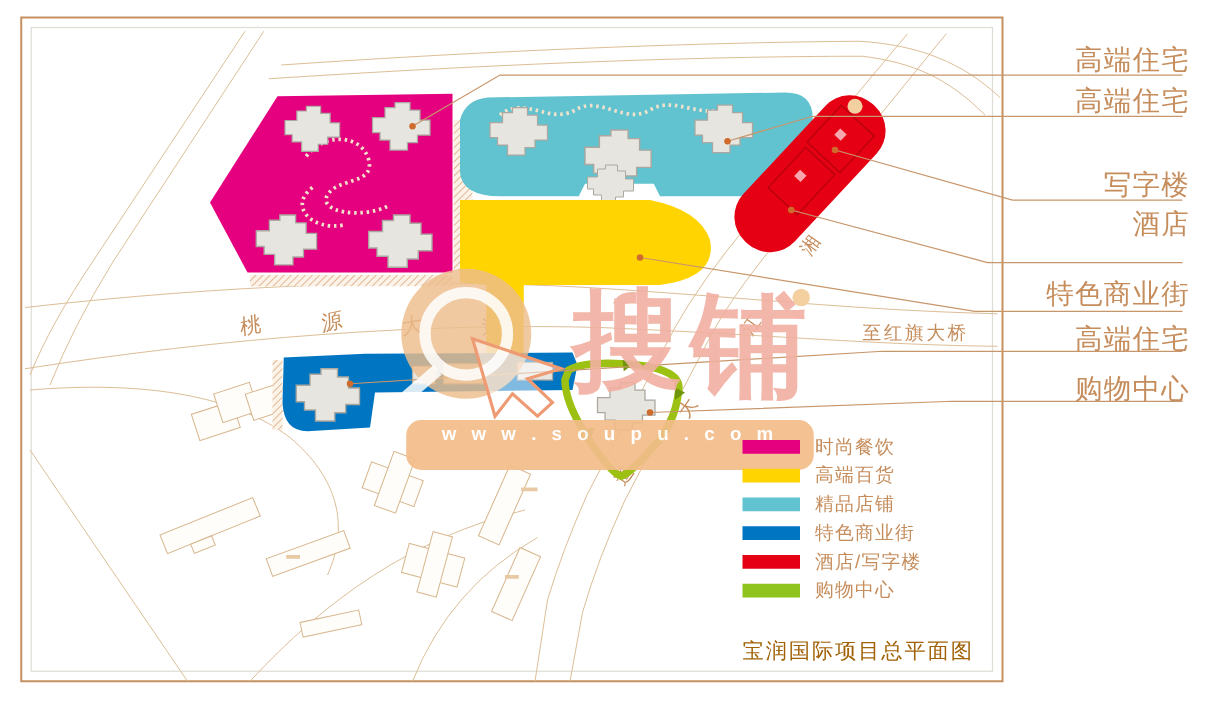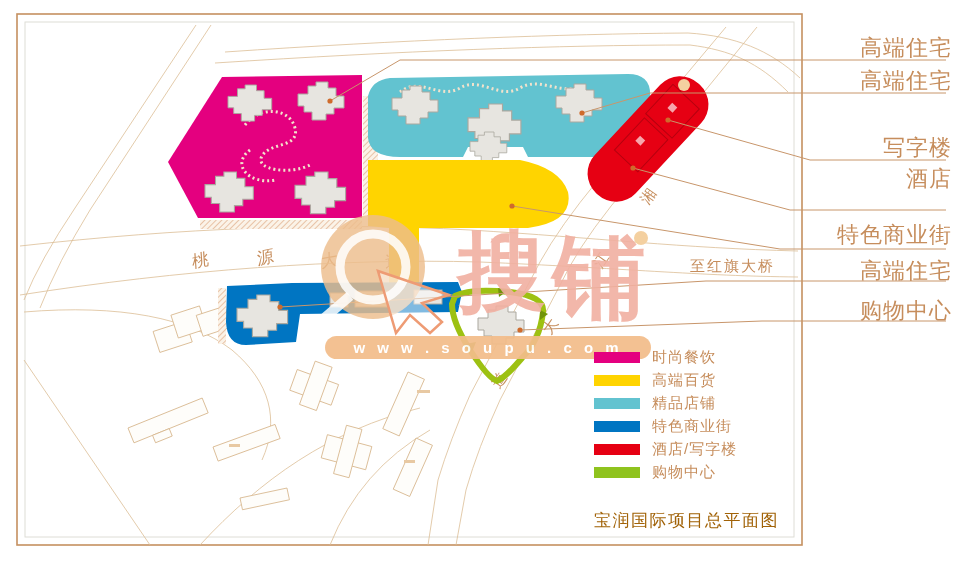--- a/index.html
+++ b/index.html
@@ -10,21 +10,21 @@
   .callout{font-size:22px;right:14px;text-align:left;letter-spacing:1px;}
   .roadchar{font-size:17px;transform-origin:center;}
   .xjchar{font-size:15px;}
   .bridge-label{font-size:15px;letter-spacing:2px;}
   .legend{position:absolute;left:594px;top:346px;z-index:6;}
   .legend-row{display:flex;align-items:center;height:23px;}
   .legend-swatch{width:46px;height:11px;margin-right:12px;}
   .legend-label{font-size:15px;color:#c68d5c;letter-spacing:1px;}
   .plan-title{position:absolute;left:594px;top:509px;font-size:17px;color:#a16207;letter-spacing:1.5px;z-index:6;}
   .wm-char{position:absolute;font-weight:900;color:#f1b0a1;opacity:.9;line-height:1;z-index:4;}
-  .wm-strip{position:absolute;left:325px;top:336px;width:326px;height:23px;border-radius:12px;
+  .wm-strip{position:absolute;left:325px;top:336px;width:326px;height:40px;border-radius:12px;
             background:#f3bd8a;opacity:.93;color:#fff;font-weight:bold;font-size:15px;
             letter-spacing:4px;text-align:center;line-height:23px;z-index:4;}
   .z1{z-index:1}.z2{z-index:2}
 </style>
 </head>
 <body>
 
 <div class="stage">
 
   <svg class="z1" width="966" height="569" viewBox="0 0 966 569">

